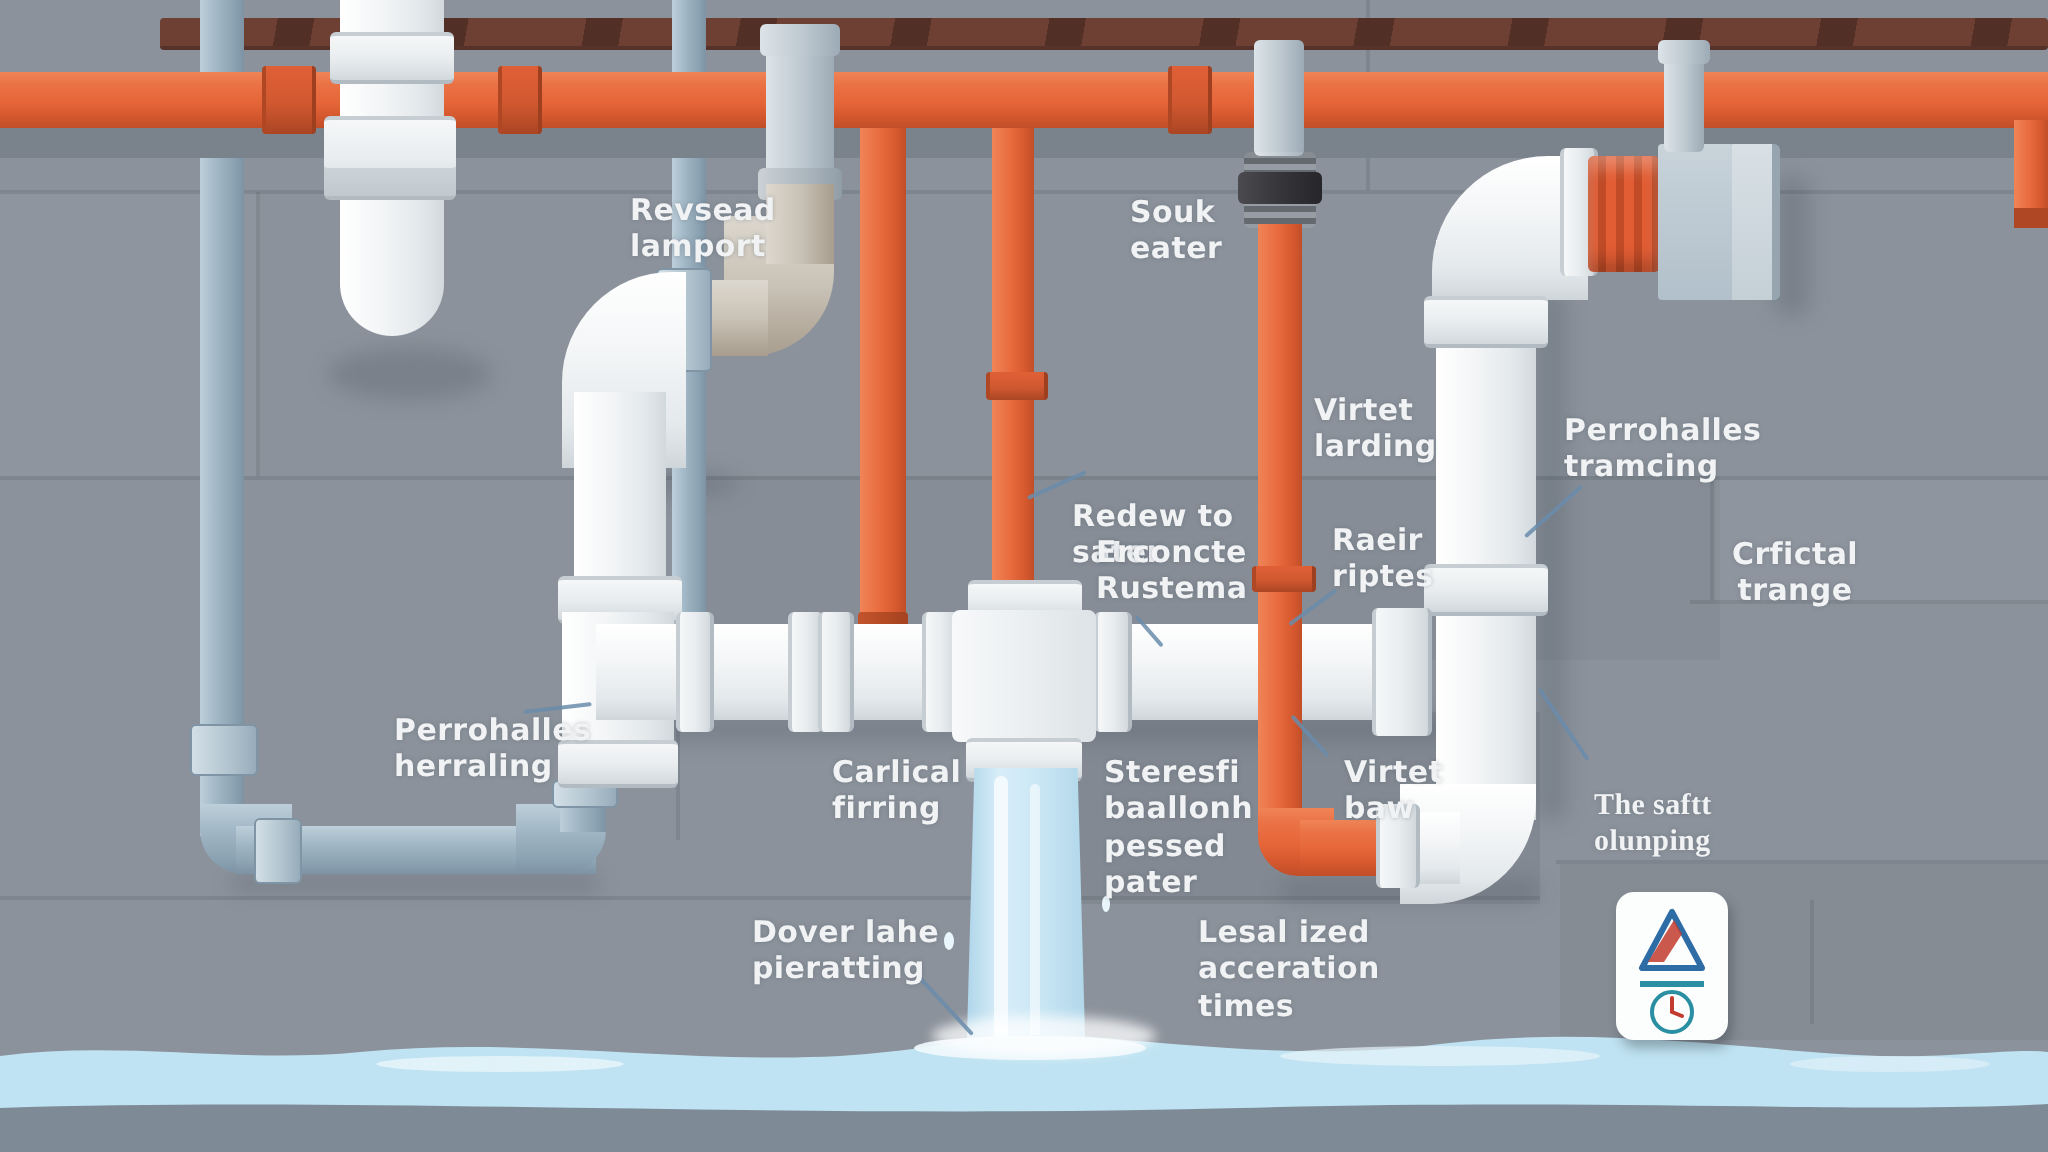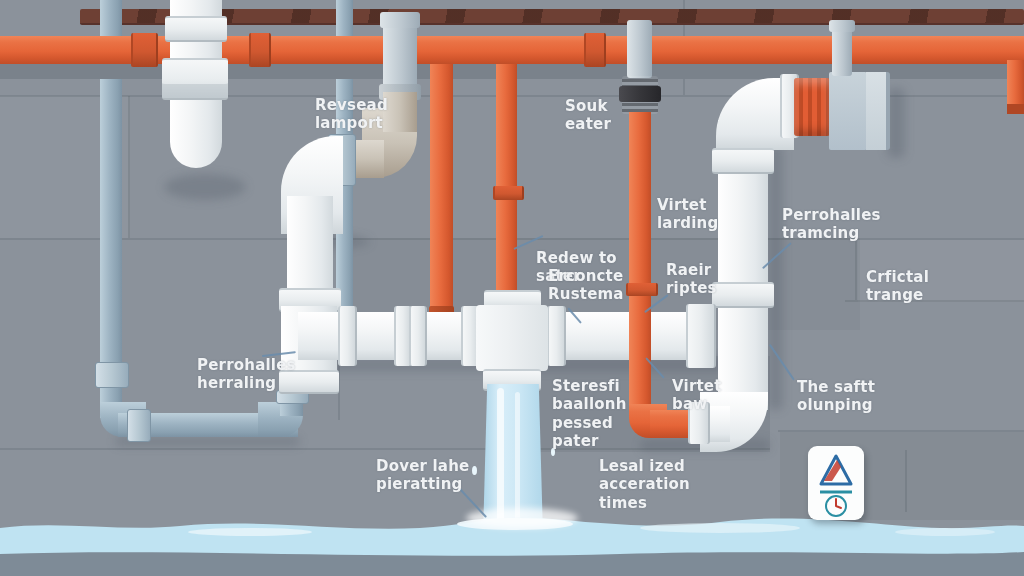--- a/index.html
+++ b/index.html
@@ -188,35 +188,37 @@
   <div class="label" style="left:315px;top:96px;">Revsead
 lamport</div>
   <div class="label" style="left:565px;top:97px;">Souk
 eater</div>
   <div class="label" style="left:536px;top:205px;margin-top:44px;">Redew to
 sater</div>
   <div class="label" style="left:657px;top:196px;">Virtet
 larding</div>
   <div class="label" style="left:782px;top:206px;">Perrohalles
 tramcing</div>
-  <div class="label" style="left:866px;top:268px;">Crfictal
+  <div class="label" style="left:866px;top:268px;text-align:center;">Crfictal
 trange</div>
   <div class="label" style="left:548px;top:267px;">Erconcte
 Rustema</div>
   <div class="label" style="left:666px;top:261px;">Raeir
 riptes</div>
   <div class="label" style="left:197px;top:356px;">Perrohalles
 herraling</div>
+  <div class="label" style="left:416px;top:377px;">Carlical
+firring</div>
   <div class="label" style="left:552px;top:377px;">Steresfi
 baallonh
 pessed
 pater</div>
   <div class="label" style="left:672px;top:377px;">Virtet
 baw</div>
-  <div class="label" style="left:797px;top:378px;">The saftt
+  <div class="label" style="left:797px;top:394px;font-family:Liberation Serif, serif;">The saftt
 olunping</div>
   <div class="label" style="left:599px;top:457px;">Lesal ized
 acceration
 times</div>
   <div class="label" style="left:376px;top:457px;">Dover lahe
 pieratting</div>
 
 </div>
 
 </body></html>

